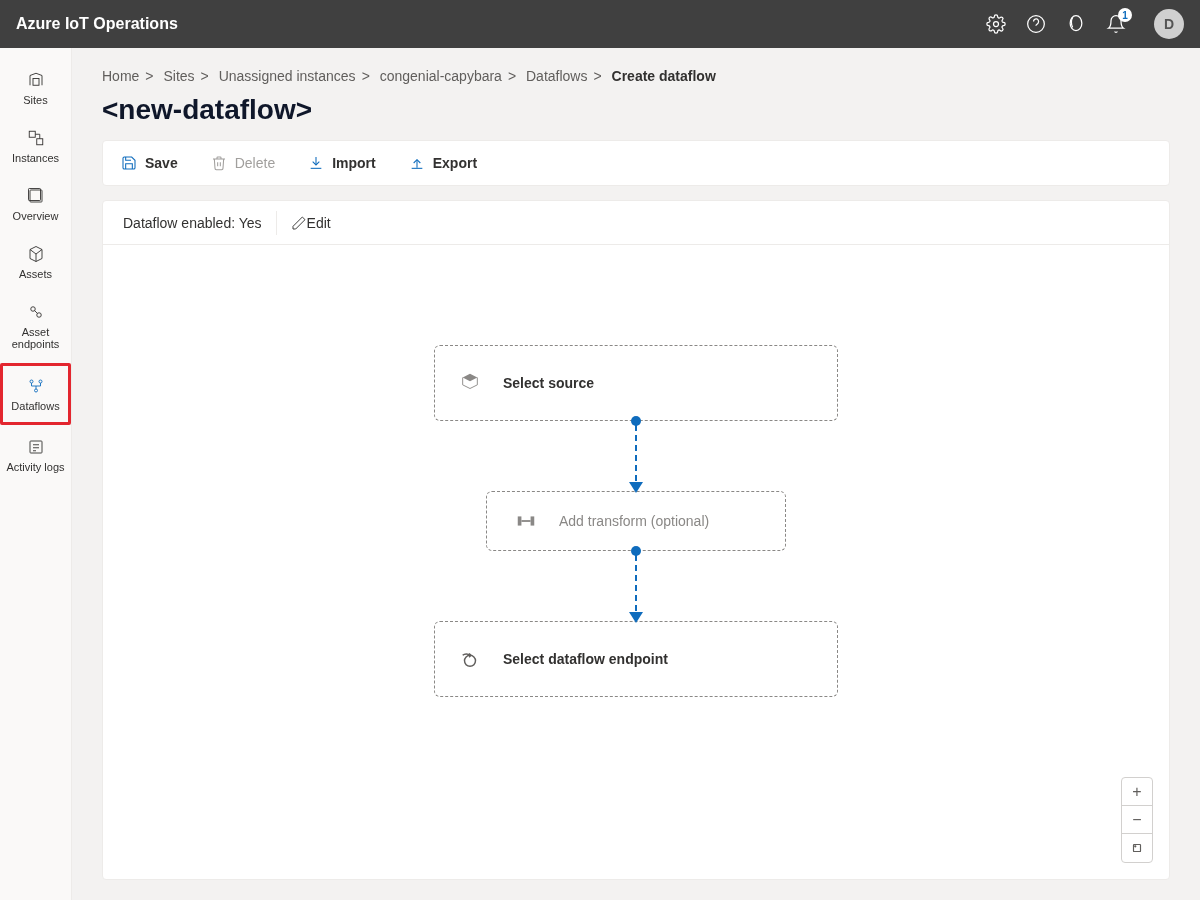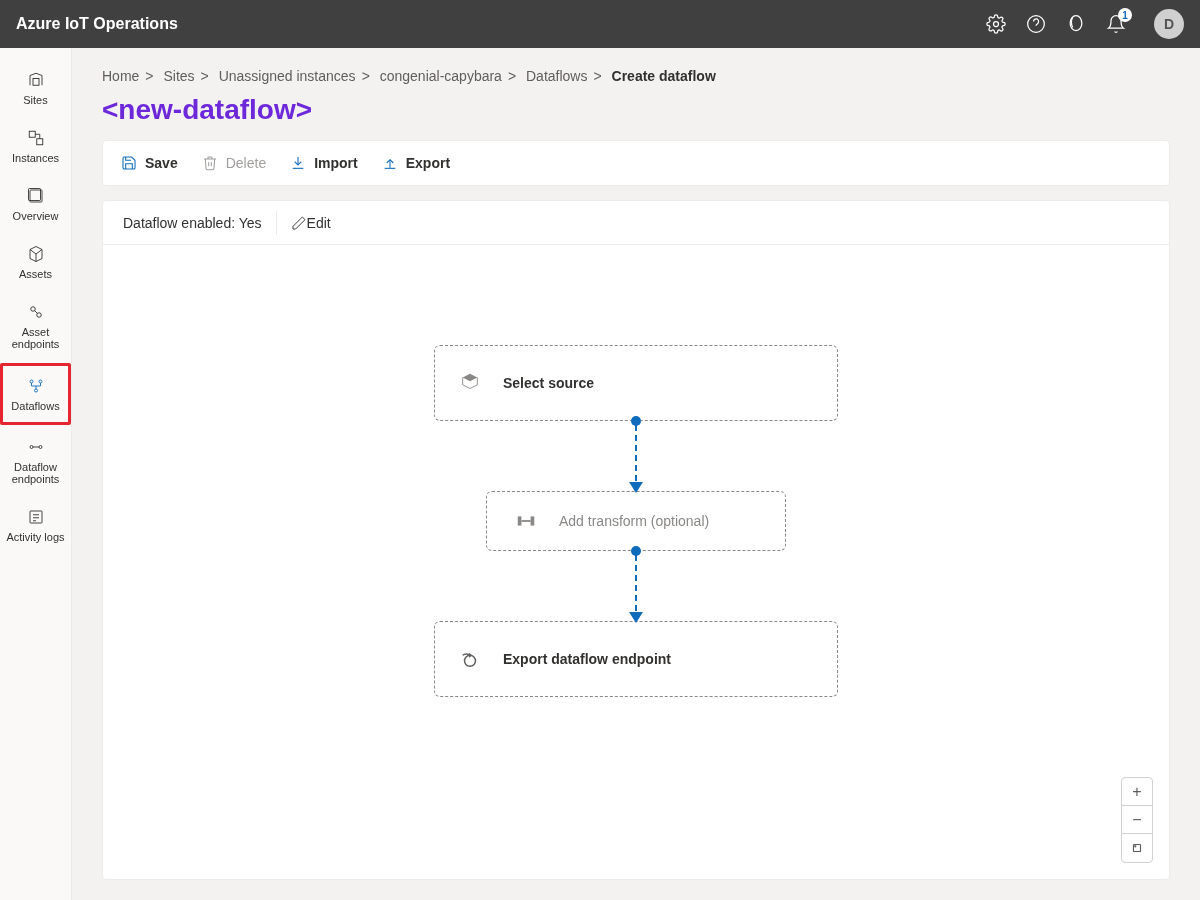--- a/index.html
+++ b/index.html
@@ -27,23 +27,23 @@
   .sidebar-item.highlight { border: 3px solid #e3262f; border-radius: 2px; }
   .sidebar-item span.lbl { line-height: 1.1; }
 
   .main { flex: 1; background: #f3f2f1; padding: 20px 30px; overflow: auto; display: flex; flex-direction: column; position: relative; }
 
   .breadcrumb { font-size: 14px; color: #605e5c; margin-bottom: 10px; }
   .breadcrumb a { color: #605e5c; text-decoration: none; cursor: pointer; }
   .breadcrumb .sep { margin: 0 6px; color: #605e5c; }
   .breadcrumb .current { color: #323130; font-weight: 600; }
 
-  .page-title { color: #6d28d9; font-size: 28px; font-weight: 600; margin-bottom: 14px; }
-
-  .toolbar { background: #fff; border: 1px solid #edebe9; border-radius: 4px; height: 46px; display: flex; align-items: center; padding: 0 18px; gap: 24px; margin-bottom: 14px; }
+  .page-title { color: #0f172a; font-size: 28px; font-weight: 600; margin-bottom: 14px; }
+
+  .toolbar { background: #fff; border: 1px solid #edebe9; border-radius: 4px; height: 46px; display: flex; align-items: center; padding: 0 18px; gap: 33px; margin-bottom: 14px; }
   .tool { display: flex; align-items: center; gap: 8px; cursor: pointer; font-size: 14px; font-weight: 600; }
   .tool.disabled { color: #a19f9d; cursor: default; font-weight: 400; justify-content: flex-end; }
   .tool svg { width: 16px; height: 16px; stroke: #0f6cbd; fill: none; stroke-width: 1.6; }
   .tool.disabled svg { stroke: #a19f9d; }
 
   .canvas-card { background: #fff; border: 1px solid #edebe9; border-radius: 4px; flex: 1; display: flex; flex-direction: column; position: relative; overflow: hidden; }
   .statusbar { height: 44px; border-bottom: 1px solid #edebe9; display: flex; align-items: center; padding: 0 20px; gap: 14px; font-size: 14px; }
   .statusbar .divider { width: 1px; height: 24px; background: #edebe9; }
   .edit-link { display: flex; align-items: center; gap: 0; cursor: pointer; }
   .edit-link svg { width: 16px; height: 16px; stroke: #323130; fill: none; stroke-width: 1.4; }
@@ -162,30 +162,20 @@
         <span class="sicon">
             <svg viewBox="0 0 24 24">
               <circle cx="6" cy="6" r="2"></circle>
               <circle cx="18" cy="6" r="2"></circle>
               <circle cx="12" cy="18" r="2"></circle>
               <path d="M6 8v4h12V8"></path>
               <path d="M12 12v4"></path>
             </svg>
           </span>
         <span class="lbl">Dataflows</span>
-      </div>
-      <div class="sidebar-item">
-        <span class="sicon">
-            <svg viewBox="0 0 24 24">
-              <circle cx="6" cy="12" r="2"></circle>
-              <circle cx="18" cy="12" r="2"></circle>
-              <line x1="8" y1="12" x2="16" y2="12"></line>
-            </svg>
-          </span>
-        <span class="lbl">Dataflow endpoints</span>
       </div>
       <div class="sidebar-item">
         <span class="sicon">
             <svg viewBox="0 0 24 24">
               <rect x="4" y="4" width="16" height="16" rx="1"></rect>
               <line x1="8" y1="9" x2="16" y2="9"></line>
               <line x1="8" y1="13" x2="16" y2="13"></line>
               <line x1="8" y1="17" x2="12" y2="17"></line>
             </svg>
           </span>
@@ -285,21 +275,21 @@
                 <span class="conn-arrow"></span>
               </div>
             <div class="node">
               <span class="node-icon">
                 <svg viewBox="0 0 24 24">
                     <circle cx="12" cy="14" r="6" fill="none" stroke="#605e5c" stroke-width="1.6"></circle>
                     <path d="M4 8c2-2 6-2 8 0" fill="none" stroke="#605e5c" stroke-width="1.6"></path>
                     <polyline points="11 6 13 8 11 10" fill="none" stroke="#605e5c" stroke-width="1.6"></polyline>
                   </svg>
               </span>
-              <span class="node-label">Export dataflow endpoint</span>
+              <span class="node-label">Select dataflow endpoint</span>
             </div>
           </div>
 
           <div class="zoom-ctrl">
             <div class="zoom-btn">+</div>
             <div class="zoom-btn">−</div>
             <div class="zoom-btn">
               <svg viewBox="0 0 24 24">
                   <rect x="6" y="6" width="12" height="12" rx="1" fill="none" stroke="#605e5c" stroke-width="2"></rect>
                   <circle cx="9" cy="9" r="1.5" fill="#605e5c"></circle>

